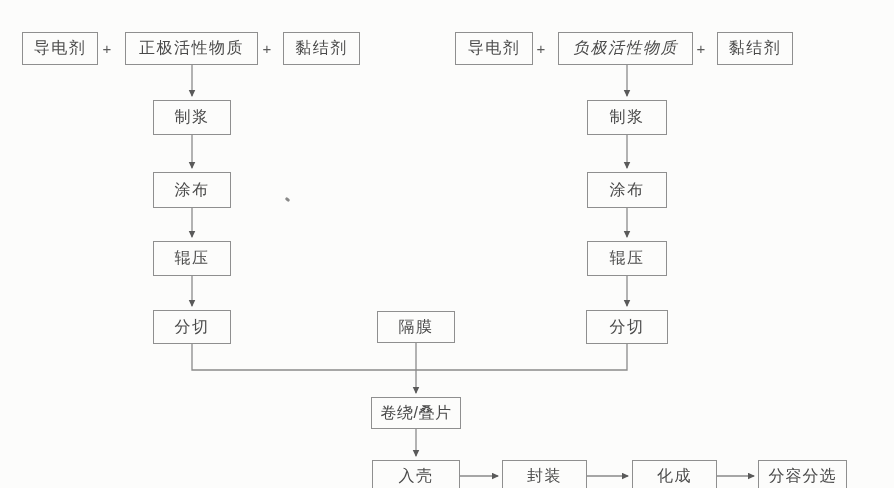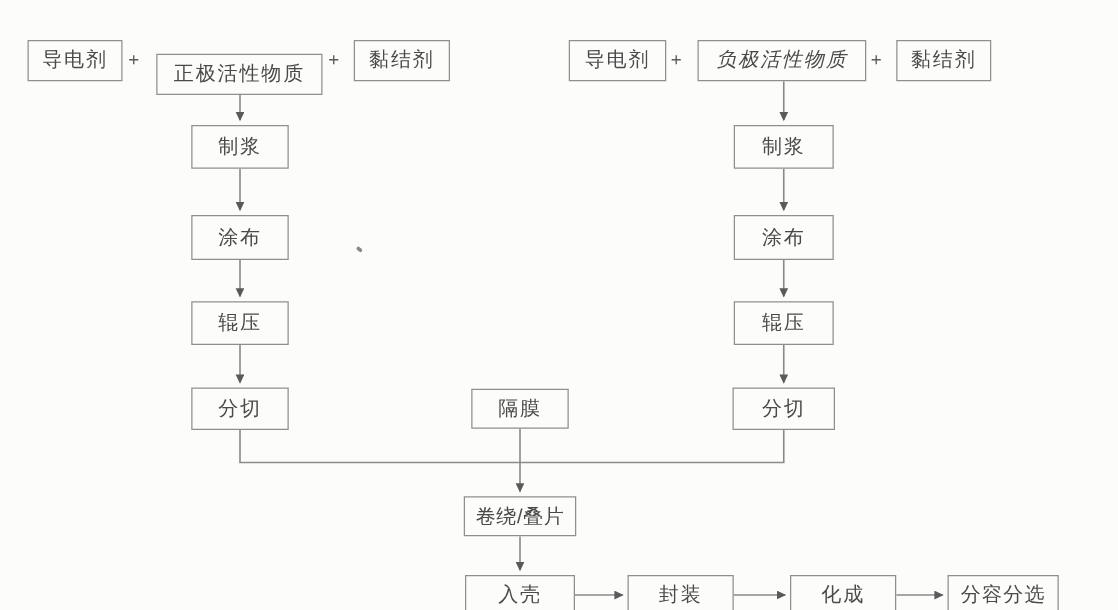--- a/index.html
+++ b/index.html
@@ -90,21 +90,21 @@
       <path d="M416,413 V440" marker-end="url(#ah)"></path>
 
       <path d="M460,460 H498" marker-end="url(#ah)"></path>
       <path d="M587,460 H628" marker-end="url(#ah)"></path>
       <path d="M717,460 H754" marker-end="url(#ah)"></path>
     </g>
   </svg>
 
   <div class="node" style="left:22px; top:16px; width:76px; height:33px;">导电剂</div>
   <div class="plus" style="left:99px; top:21px;">+</div>
-  <div class="node" style="left:125px; top:16px; width:133px; height:33px;margin-top:11px;">正极活性物质</div>
+  <div class="node" style="left:125px; top:16px; width:133px; height:33px;">正极活性物质</div>
   <div class="plus" style="left:259px; top:21px;">+</div>
   <div class="node" style="left:283px; top:16px; width:77px; height:33px;">黏结剂</div>
 
   <div class="node" style="left:455px; top:16px; width:78px; height:33px;">导电剂</div>
   <div class="plus" style="left:533px; top:21px;">+</div>
   <div class="node" style="left:558px; top:16px; width:135px; height:33px;font-style:italic;">负极活性物质</div>
   <div class="plus" style="left:693px; top:21px;">+</div>
   <div class="node" style="left:717px; top:16px; width:76px; height:33px;">黏结剂</div>
 
   <div class="node" style="left:153px; top:84px; width:78px; height:35px;">制浆</div>

